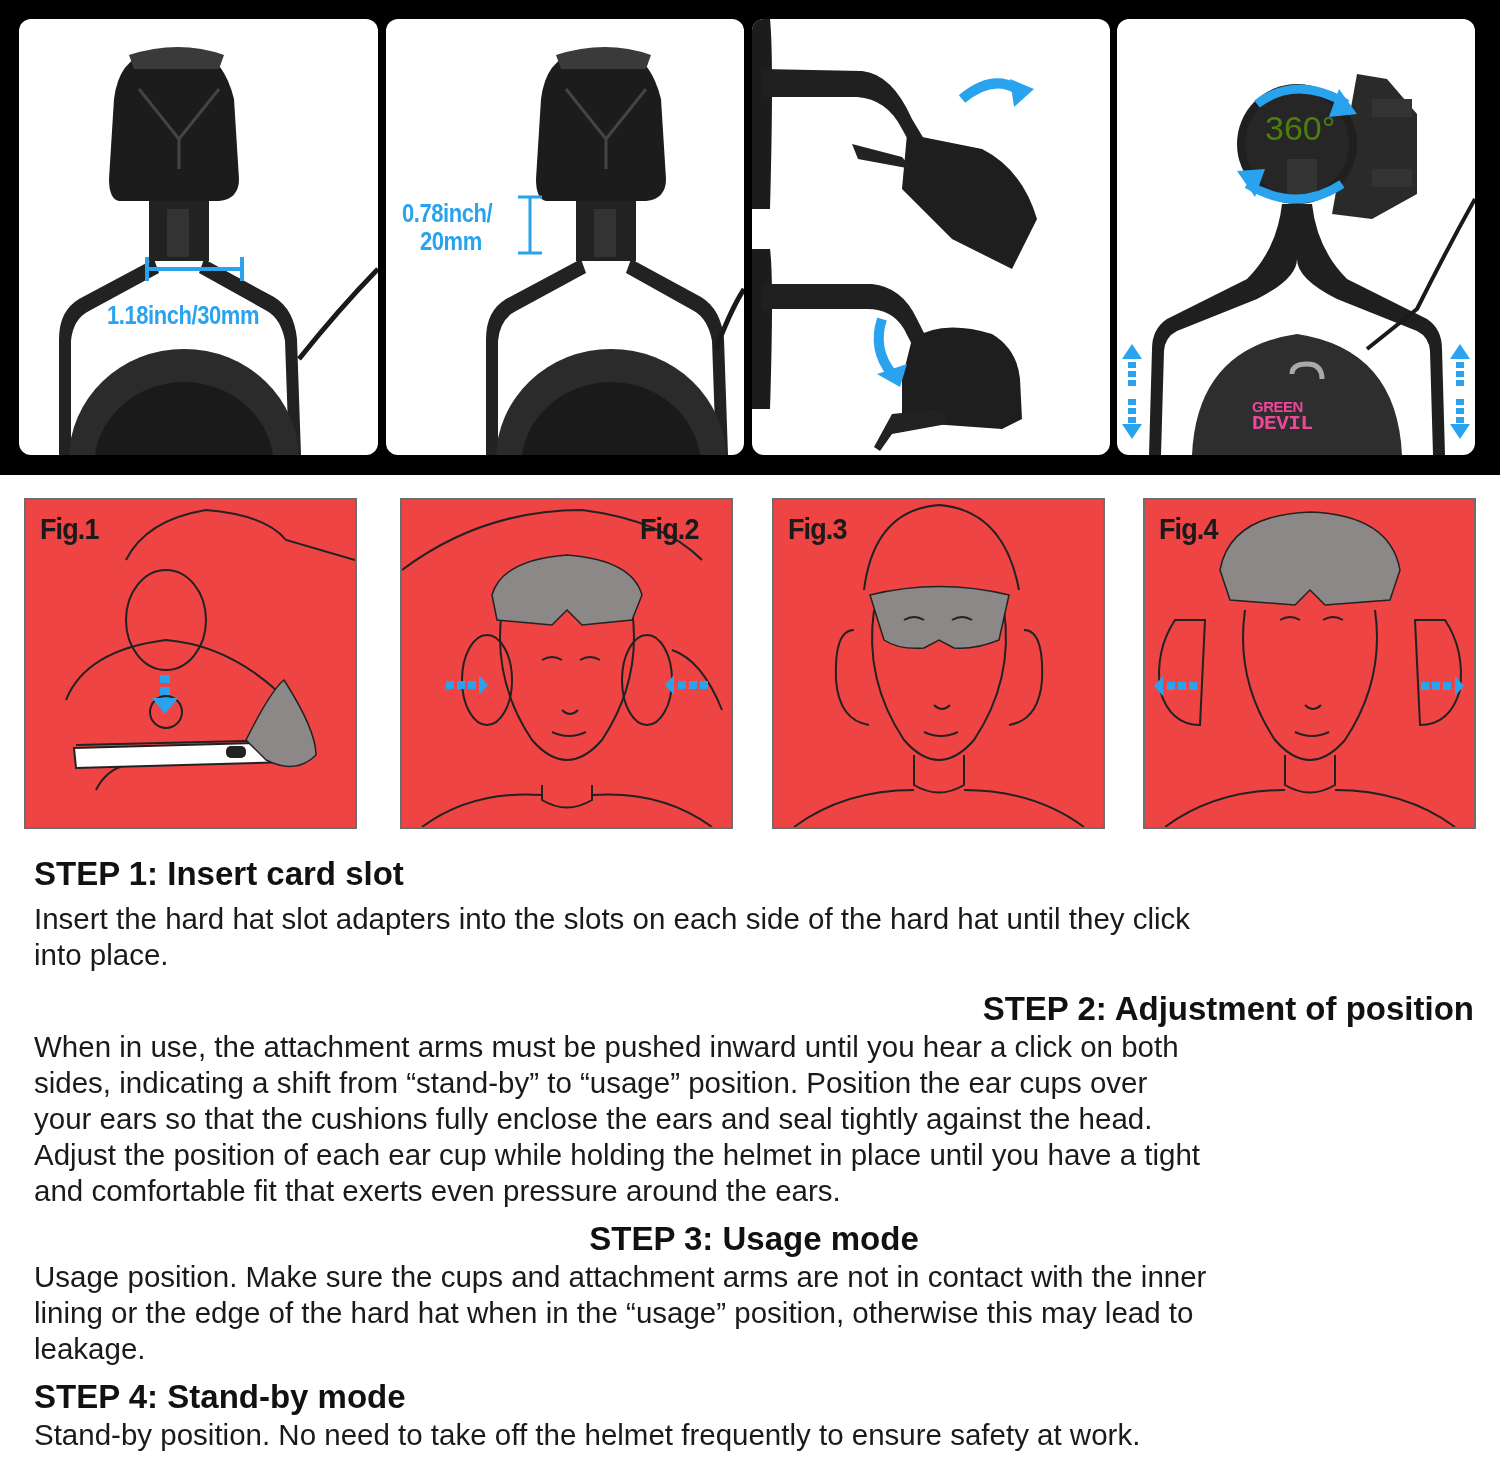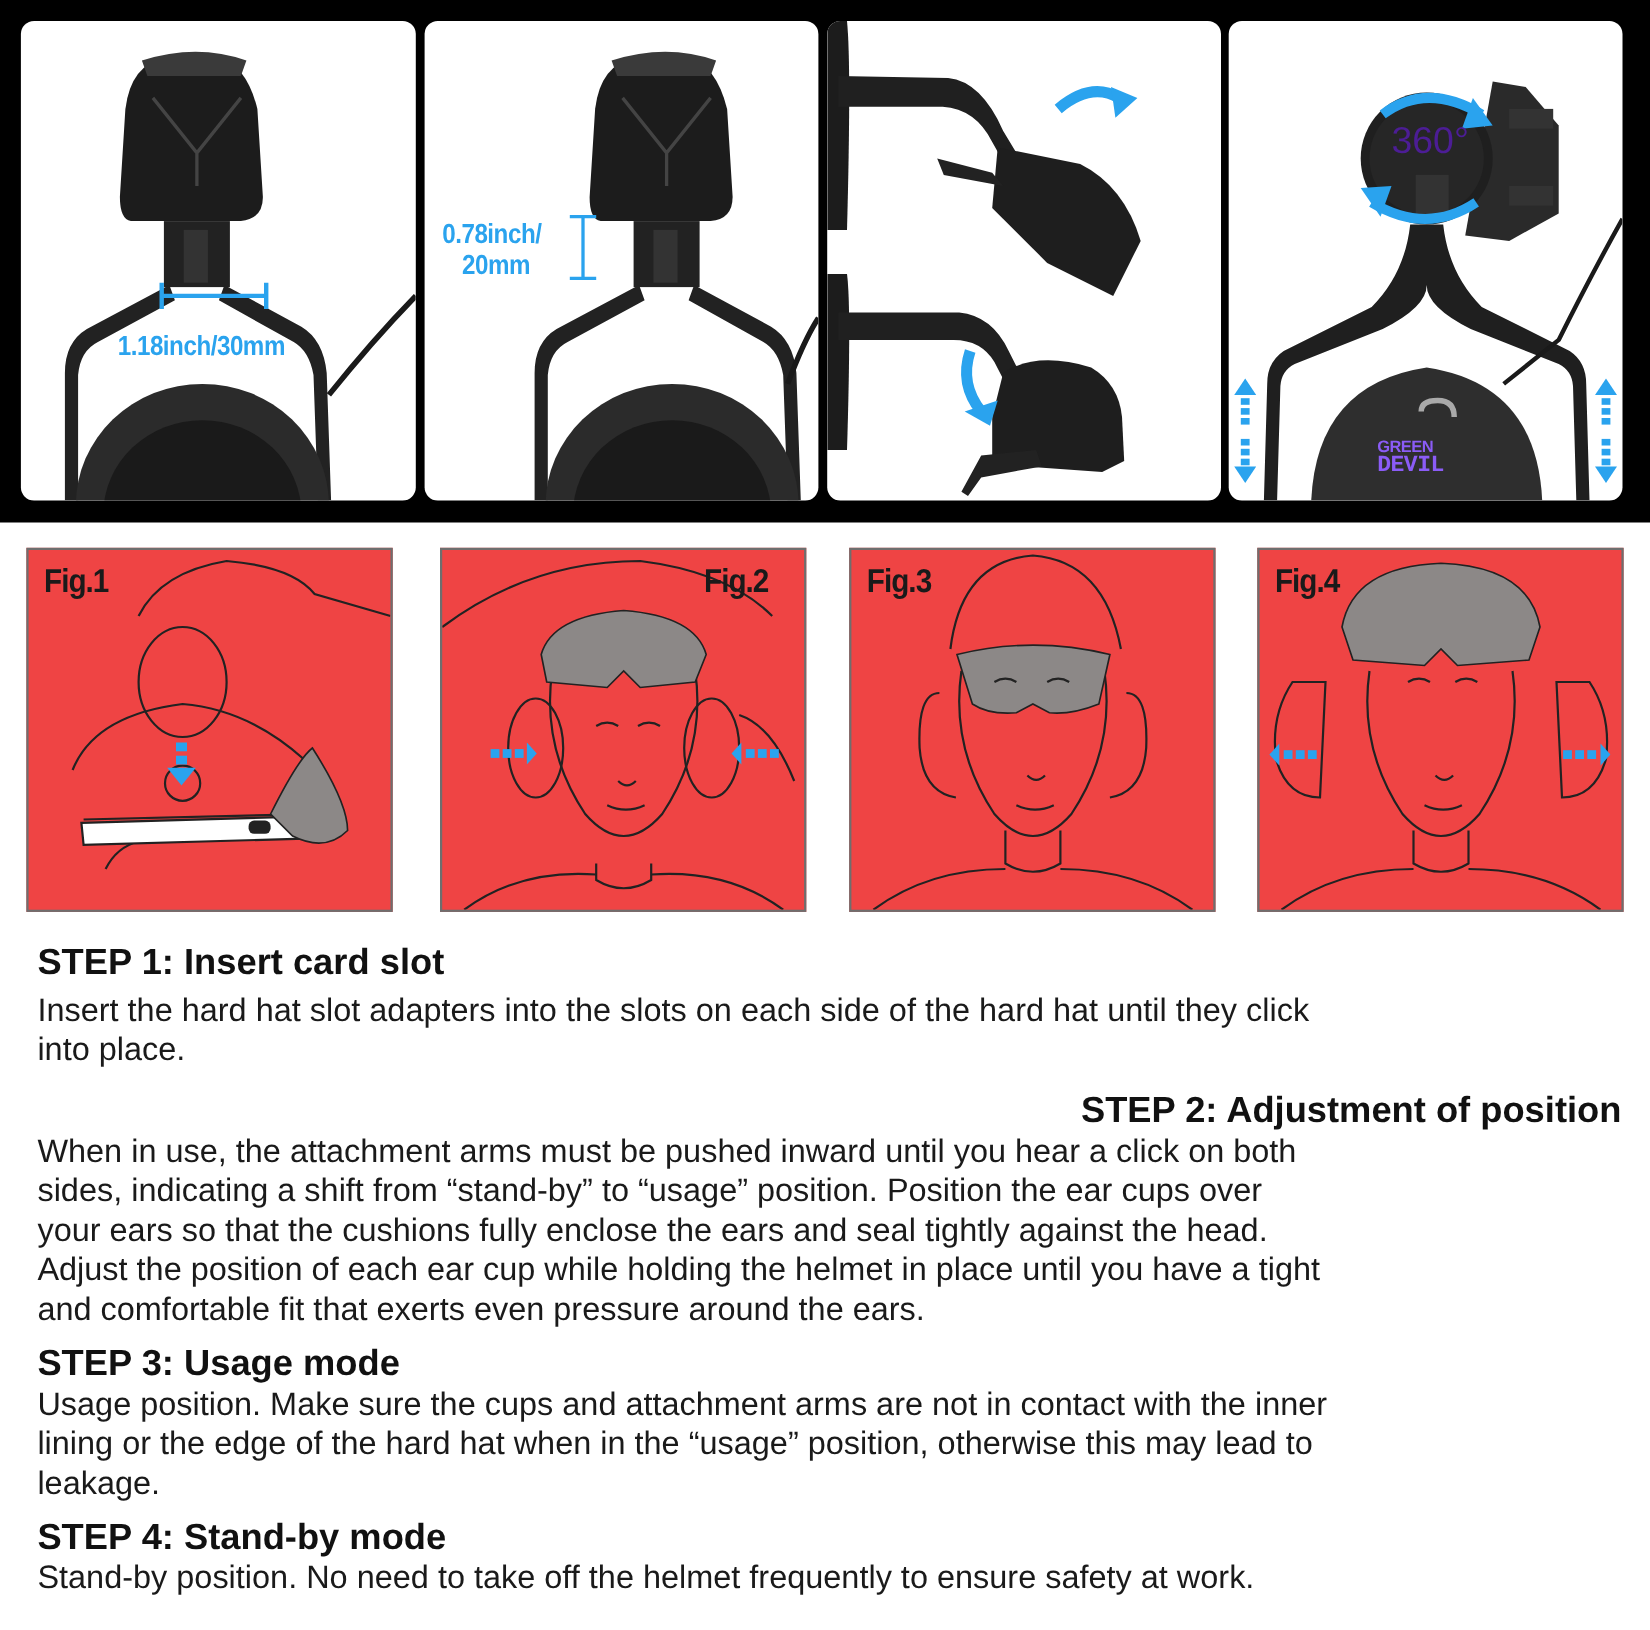--- a/index.html
+++ b/index.html
@@ -11,45 +11,45 @@
   .panel { position: absolute; top: 19px; height: 436px; background: #fff; border-radius: 12px; overflow: hidden; }
   .p1 { left: 19px;   width: 359px; }
   .p2 { left: 386px;  width: 358px; }
   .p3 { left: 752px;  width: 358px; }
   .p4 { left: 1117px; width: 358px; }
   .panel svg { position: absolute; left: 0; top: 0; width: 100%; height: 100%; }
 
   .dim-label { position: absolute; font-family: "Liberation Sans", sans-serif; font-weight: bold;
                color: #2aa3ee; font-size: 25px; line-height: 28px; letter-spacing: -0.5px;
                transform: scaleX(0.88); transform-origin: left top; white-space: nowrap; }
-  .deg-label { position: absolute; font-family: "Liberation Sans", sans-serif; color: #4c1d95;
+  .deg-label { position: absolute; font-family: "Liberation Sans", sans-serif; color: #4d7c0f;
                font-size: 34px; line-height: 34px; white-space: nowrap; }
   .brand { position: absolute; font-family: "Liberation Sans", sans-serif; font-weight: bold;
-           color: #8b5cf6; line-height: 15px; font-size: 15px; letter-spacing: -0.5px; }
+           color: #ec4899; line-height: 15px; font-size: 15px; letter-spacing: -0.5px; }
   .brand .l2 { font-size: 21px; line-height: 19px; display:block;font-family:Liberation Mono, monospace; }
   .brand .l1 { display:block; }
 
   
   .fig { position: absolute; top: 498px; width: 329px; height: 327px; border: 2px solid #6e6e6e;
          background: #ef4444; overflow: hidden; }
   .f1 { left: 24px; } .f2 { left: 400px; } .f3 { left: 772px; } .f4 { left: 1143px; }
   .fig svg { position: absolute; left: 0; top: 0; width: 100%; height: 100%; }
   .fig-label { position: absolute; top: 12px; font-family: "Liberation Sans", sans-serif; font-weight: bold;
                font-size: 30px; color: #1a1a1a; letter-spacing: -1px; transform: scaleX(0.9); transform-origin: left top; }
 
   
   .steps { position: absolute; left: 34px; top: 856px; width: 1440px; }
   .step-title { font-weight: bold; font-size: 33px; line-height: 36px; margin: 0; color: #111; }
   .step-body { font-size: 29.5px; line-height: 36px; margin: 0; color: #1a1a1a; }
   .step-body span { display: block; white-space: nowrap; }
   .s1-title { margin-bottom: 9px; }
   .s1-body  { margin-bottom: 18px; }
   .s2-title { margin-bottom: 2px; text-align: right; }
   .s2-body  { margin-bottom: 12px; }
-  .s3-title { margin-bottom: 2px; }
+  .s3-title { margin-bottom: 2px; text-align: center; }
   .s3-body  { margin-bottom: 12px; }
   .s4-title { margin-bottom: 2px; }
 </style>
 </head>
 <body>
 
 <div class="band">
 
   <div class="panel p1">
     <svg viewBox="0 0 359 436">

